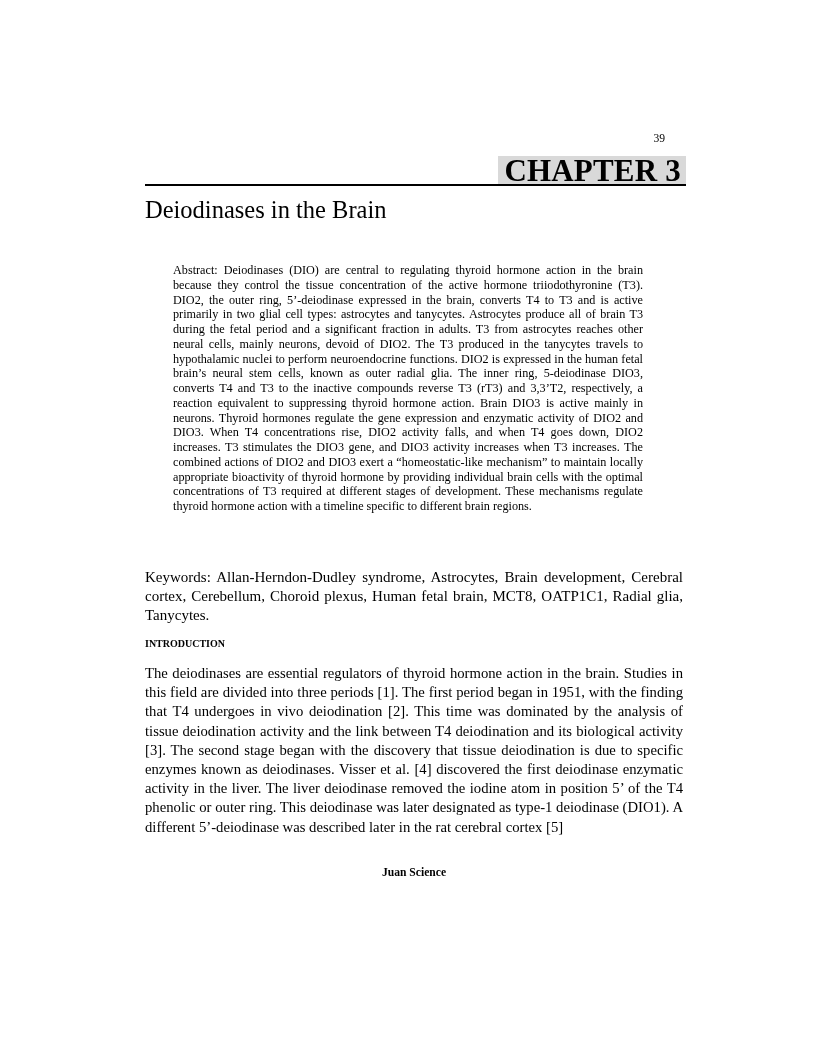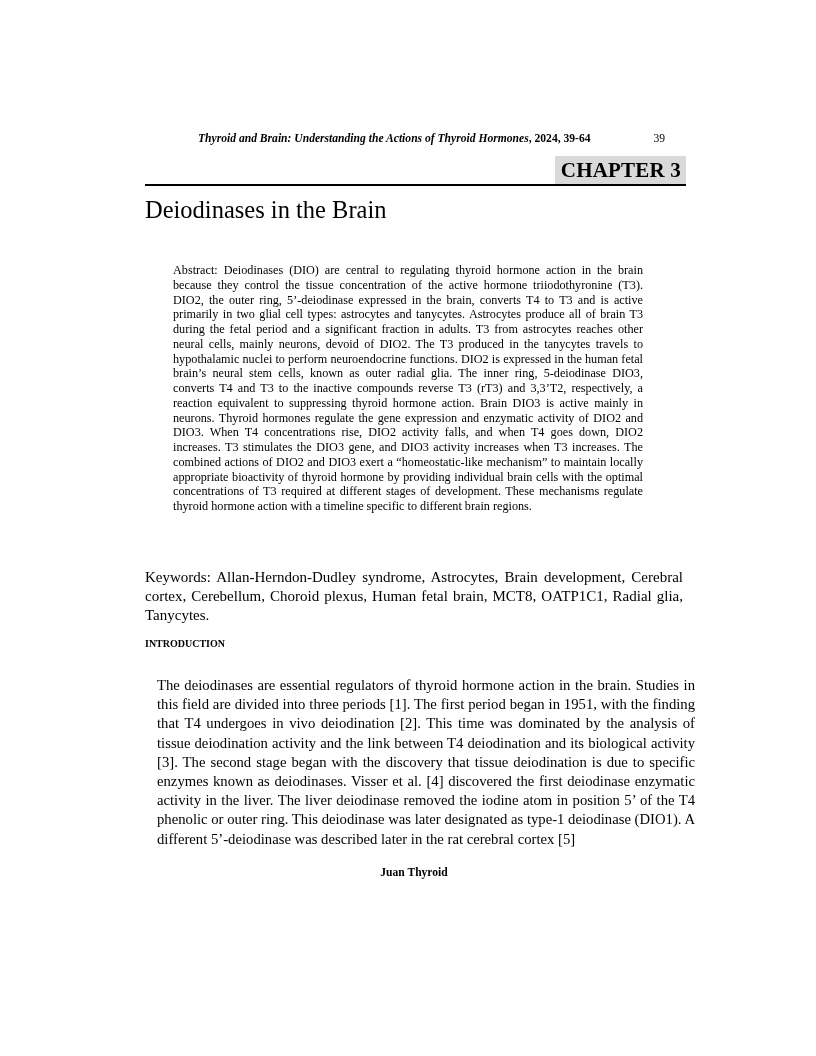--- a/index.html
+++ b/index.html
@@ -30,21 +30,21 @@
     right: 151px;
     font-size: 11.6px;
     font-weight: normal;
   }
 
   .chapter-box {
     position: absolute;
     top: 156px;
     right: 130px;
     background: #d9d9d9;
-    font-size: 21px;
+    font-size: 31px;
     font-weight: bold;
     line-height: 27px;
     padding: 1px 5px 2px 6px;
     letter-spacing: 0.2px;
   }
   .chapter-rule {
     position: absolute;
     top: 184px;
     left: 145px;
     width: 541px;
@@ -94,54 +94,51 @@
   }
 
   .intro {
     position: absolute;
     top: 664px;
     left: 145px;
     width: 538px;
     font-size: 14.7px;
     line-height: 19.2px;
     text-align: justify;
-    margin: 12px;
+    margin: 0;
   }
 
   .footer {
     position: absolute;
     top: 866px;
     left: 145px;
     width: 538px;
     text-align: center;
     font-size: 11.6px;
     font-weight: bold;
     line-height: 13.5px;
   }
 </style>
 </head>
 <body>
 
 <div class="page">
 
-  <div class="running-head">
-    <span class="rt-title">Thyroid and Brain: Understanding the Actions of Thyroid Hormones</span><span>, 2024, 39-64</span>
-  </div>
   <div class="page-number">39</div>
 
   <div class="chapter-box">CHAPTER 3</div>
   <div class="chapter-rule"></div>
 
   <h1 class="doc-title">Deiodinases in the Brain</h1>
 
   <p class="abstract"><span class="bd">Abstract: </span><span>Deiodinases (DIO) are central to regulating thyroid hormone action in the brain because they control the tissue concentration of the active hormone triiodothyronine (T3). DIO2, the outer ring, 5’-deiodinase expressed in the brain, converts T4 to T3 and is active primarily in two glial cell types: astrocytes and tanycytes. Astrocytes produce all of brain T3 during the fetal period and a significant fraction in adults. T3 from astrocytes reaches other neural cells, mainly neurons, devoid of DIO2. The T3 produced in the tanycytes travels to hypothalamic nuclei to perform neuroendocrine functions. </span><span class="it">DIO2</span><span> is expressed in the human fetal brain’s neural stem cells, known as outer radial glia. The inner ring, 5-deiodinase DIO3, converts T4 and T3 to the inactive compounds reverse T3 (rT3) and 3,3’T2, respectively, a reaction equivalent to suppressing thyroid hormone action. Brain DIO3 is active mainly in neurons. Thyroid hormones regulate the gene expression and enzymatic activity of DIO2 and DIO3. When T4 concentrations rise, DIO2 activity falls, and when T4 goes down, DIO2 increases. T3 stimulates the </span><span class="it">DIO3</span><span> gene, and DIO3 activity increases when T3 increases. The combined actions of DIO2 and DIO3 exert a “homeostatic-like mechanism” to maintain locally appropriate bioactivity of thyroid hormone by providing individual brain cells with the optimal concentrations of T3 required at different stages of development. These mechanisms regulate thyroid hormone action with a timeline specific to different brain regions.</span></p>
 
   <p class="keywords"><span class="bd">Keywords:</span><span> Allan-Herndon-Dudley syndrome, Astrocytes, Brain development, Cerebral cortex, Cerebellum, Choroid plexus, Human fetal brain, MCT8, OATP1C1, Radial glia, Tanycytes.</span></p>
 
   <h2 class="section-heading">INTRODUCTION</h2>
 
   <p class="intro"><span>The deiodinases are essential regulators of thyroid hormone action in the brain. Studies in this field are divided into three periods [1]. The first period began in 1951, with the finding that T4 undergoes </span><span class="it">in vivo</span><span> deiodination [2]. This time was dominated by the analysis of tissue deiodination activity and the link between T4 deiodination and its biological activity [3]. The second stage began with the discovery that tissue deiodination is due to specific enzymes known as deiodinases. Visser </span><span class="it">et al.</span><span> [4] discovered the first deiodinase enzymatic activity in the liver. The liver deiodinase removed the iodine atom in position 5’ of the T4 phenolic or outer ring. This deiodinase was later designated as type-1 deiodinase (DIO1). A different 5’-deiodinase was described later in the rat cerebral cortex [5]</span></p>
 
   <div class="footer">
-    <div>Juan Thyroid</div>
+    <div>Juan Science</div>
   </div>
 
 </div>
 
 </body></html>

